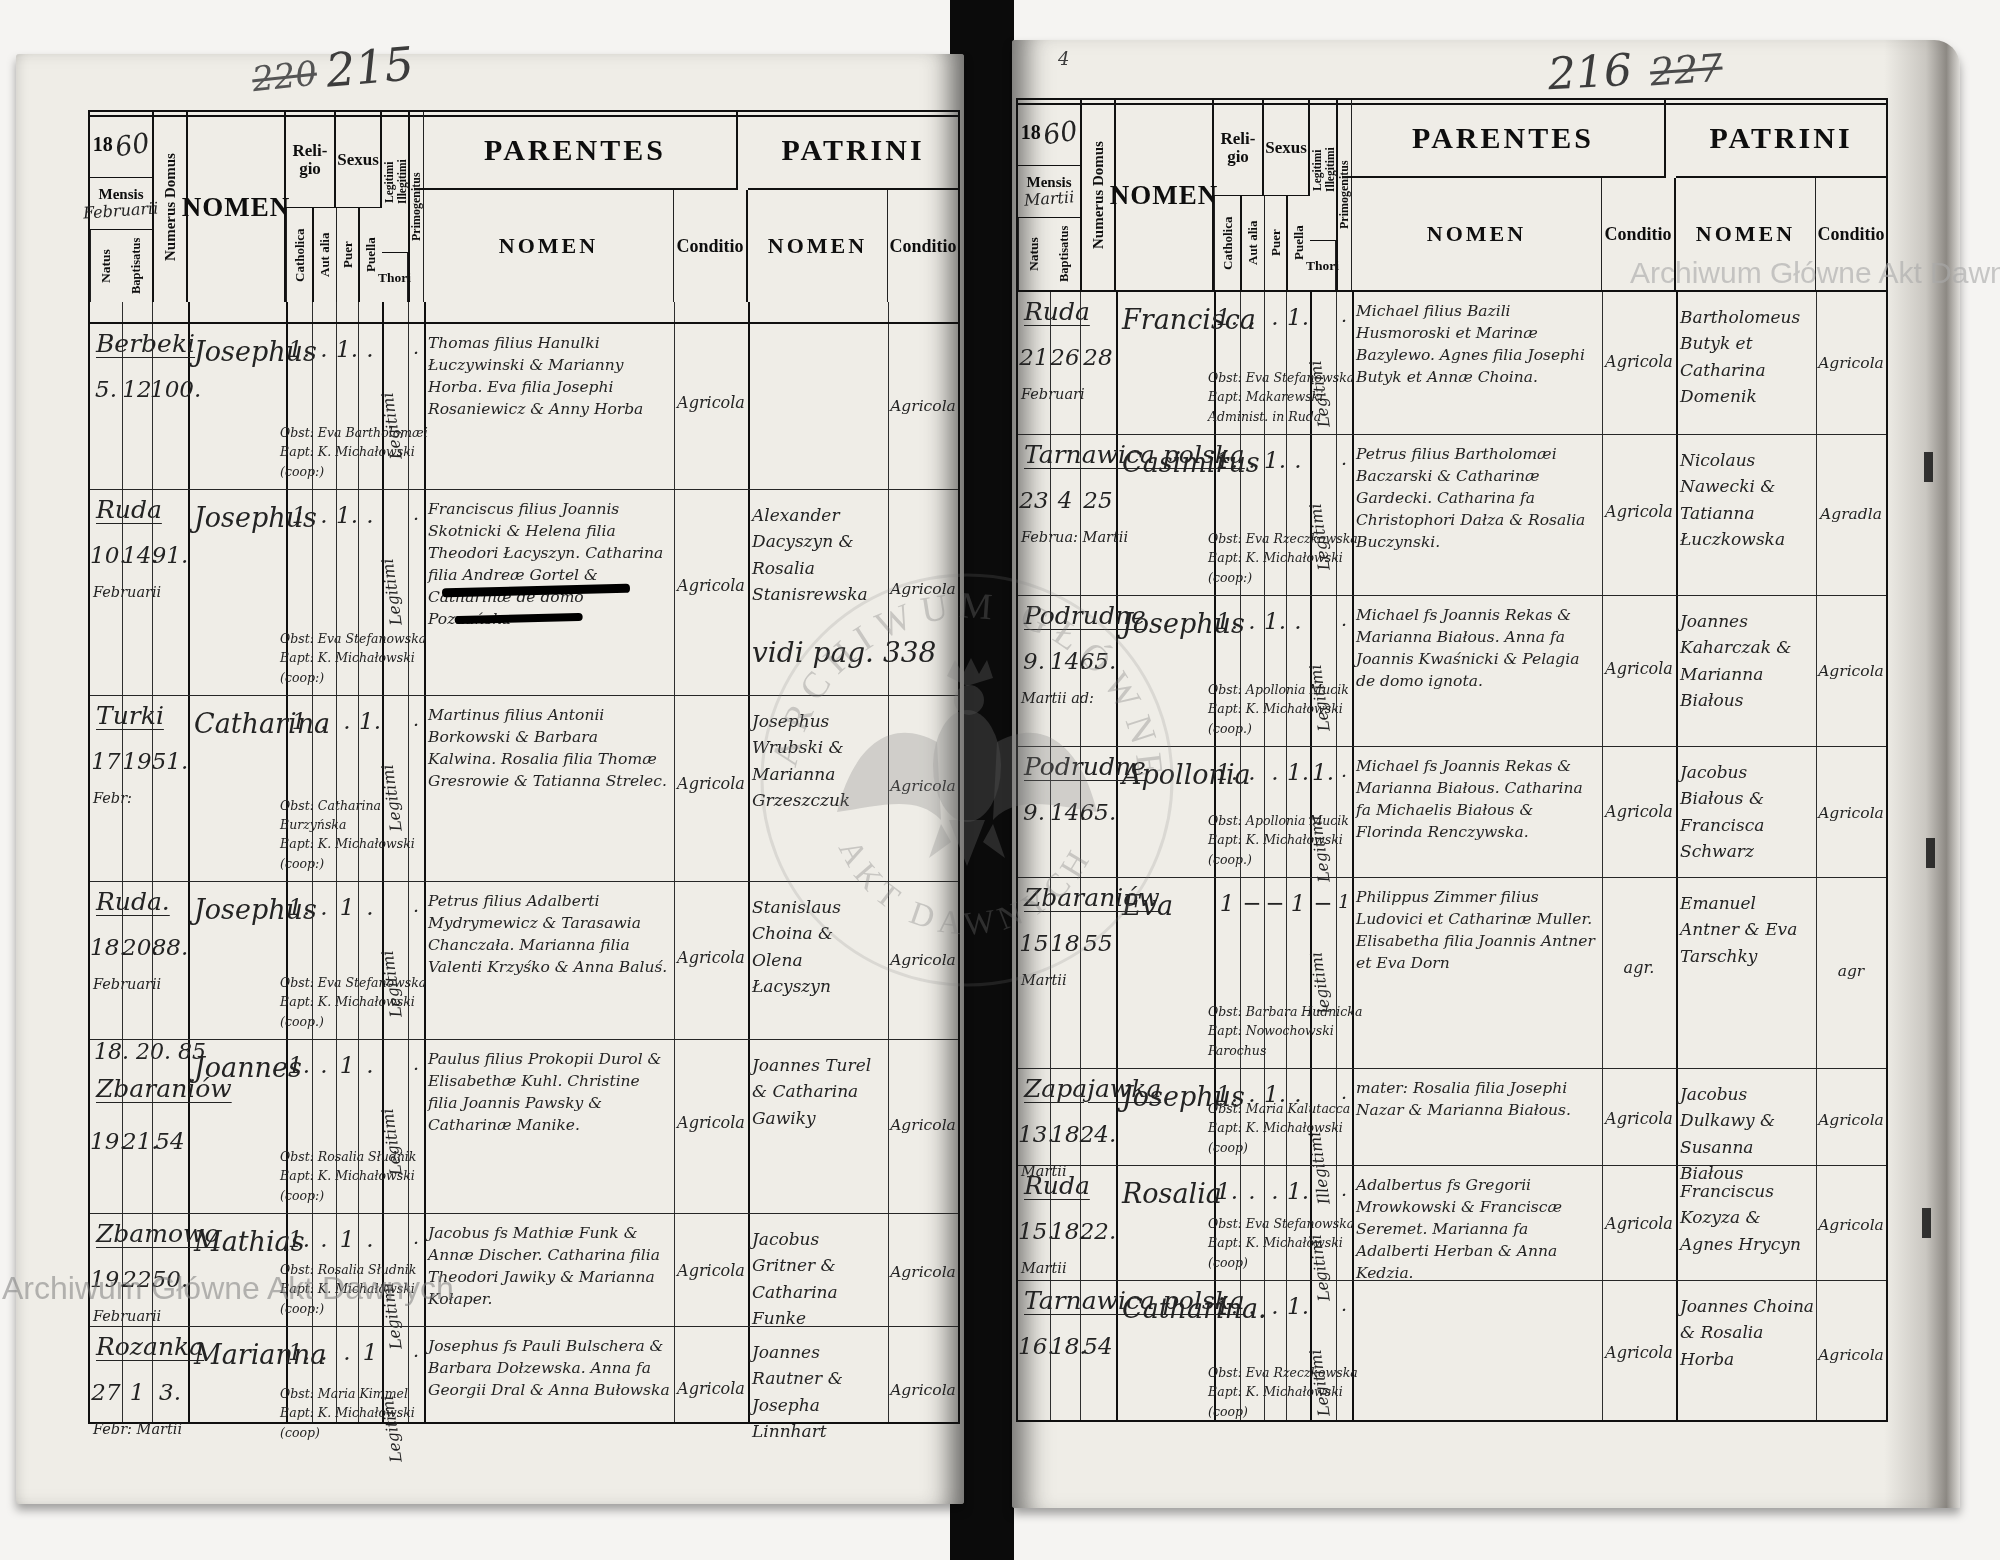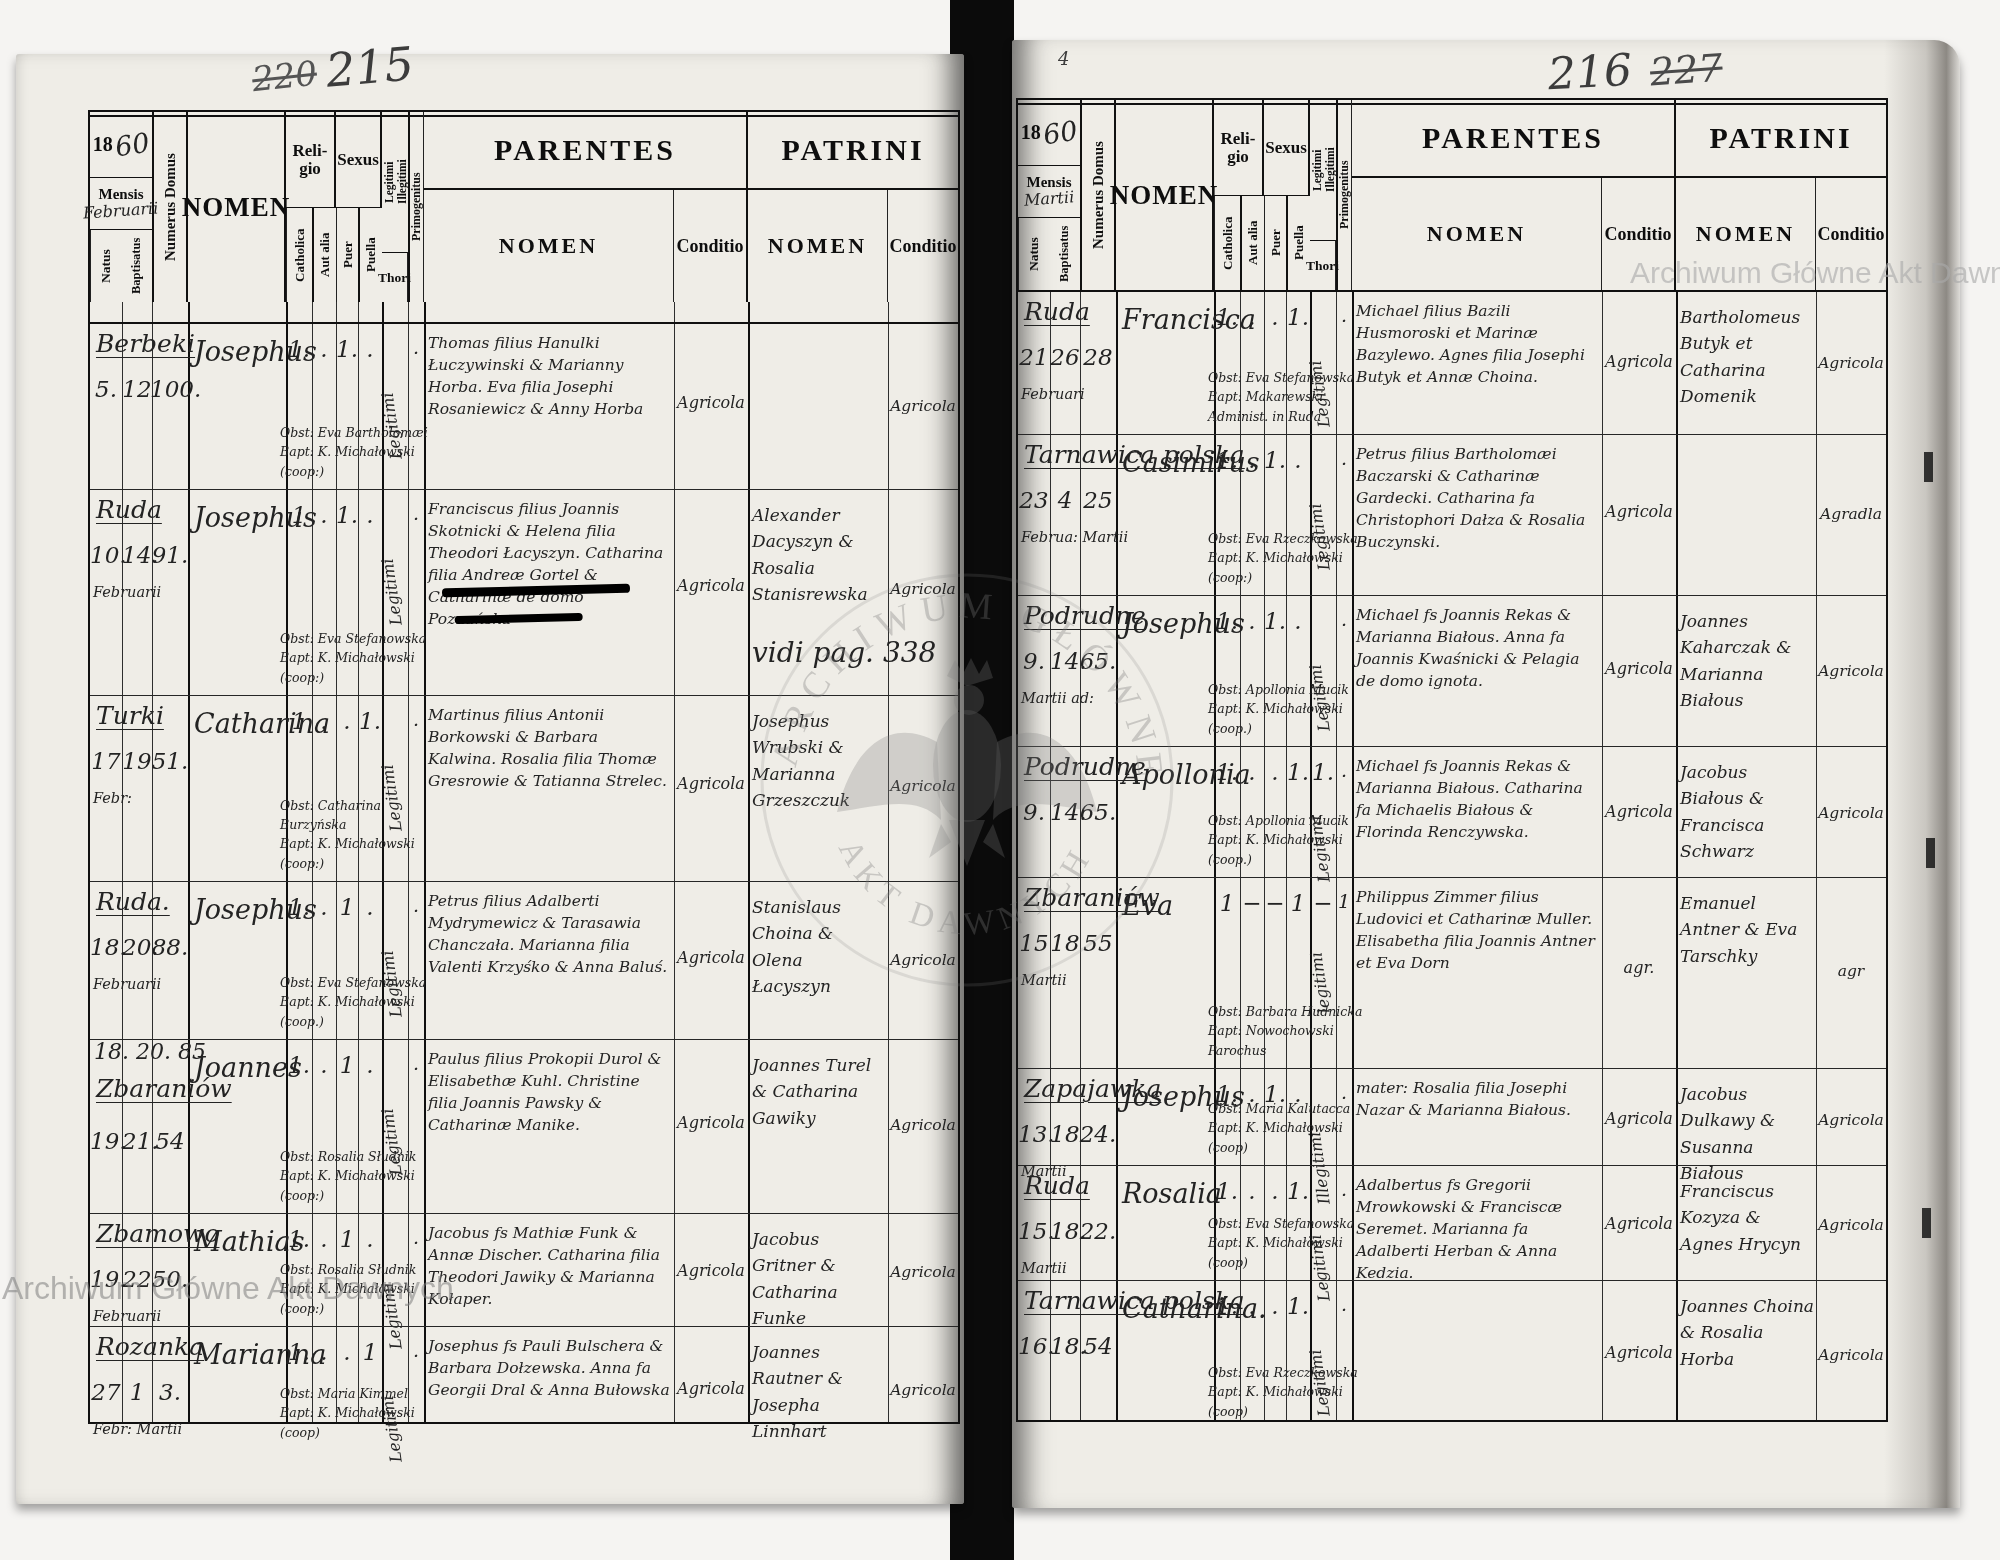--- a/index.html
+++ b/index.html
@@ -33,21 +33,21 @@
   .h-rel{left:196px;top:0;width:50px;height:96px;border-bottom:1.5px solid #111;border-right:2px solid #111;flex-direction:column;font-size:17px;line-height:1.05;}
   .h-cath{left:196px;top:96px;width:26px;height:94px;border-right:1px solid #222;font-size:13px;}
   .h-aut{left:222px;top:96px;width:24px;height:94px;border-right:2px solid #111;font-size:13px;}
   .h-sex{left:246px;top:0;width:46px;height:96px;border-bottom:1.5px solid #111;border-right:2px solid #111;font-size:17px;}
   .h-puer{left:246px;top:96px;width:22px;height:94px;border-right:1px solid #222;font-size:13px;}
   .h-puella{left:268px;top:96px;width:24px;height:94px;border-right:2px solid #111;font-size:13px;}
   .h-leg{left:292px;top:0;width:13px;height:140px;font-size:11.5px;}
   .h-illeg{left:305px;top:0;width:13px;height:140px;font-size:11.5px;}
   .h-thori{left:292px;top:140px;width:26px;height:50px;border-top:1.4px solid #111;border-right:1px solid #222;font-size:13.5px;}
   .h-primo{left:318px;top:0;width:16px;height:190px;border-left:1px solid #222;border-right:2px solid #111;font-size:12px;}
-  .h-par{left:334px;top:0;width:324px;height:78px;border-bottom:2px solid #111;border-right:2px solid #111;font-size:30px;letter-spacing:3px;}
+  .h-par{left:324px;top:0;width:324px;height:78px;border-bottom:2px solid #111;border-right:2px solid #111;font-size:30px;letter-spacing:3px;}
   .h-pnom{left:334px;top:78px;width:250px;height:112px;border-right:1px solid #222;font-size:22px;letter-spacing:3px;}
   .h-pcon{left:584px;top:78px;width:74px;height:112px;border-right:2px solid #111;font-size:18px;}
   .h-pat{left:658px;top:0;width:210px;height:78px;border-bottom:2px solid #111;font-size:30px;letter-spacing:3px;}
   .h-tnom{left:658px;top:78px;width:140px;height:112px;border-right:1px solid #222;font-size:22px;letter-spacing:3px;}
   .h-tcon{left:798px;top:78px;width:70px;height:112px;font-size:18px;}
   .hand{font-family:"DejaVu Serif",serif;font-style:italic;color:#232323;}
   .h-year .hand{font-size:27px;margin-left:2px;transform:rotate(-9deg);font-weight:400;}
   .h-mensis .hand{font-size:16px;font-weight:400;white-space:nowrap;transform:rotate(-4deg);}
   
   .rows{position:absolute;left:0;top:190px;width:868px;}
@@ -425,20 +425,21 @@
     <div class="cell mk thori hand"></div>
     <div class="cell mk primo hand">.</div>
     <div class="cell thori-rot hand">Legitimi</div>
     <div class="cell obst hand">
       <div>Obst: Eva Rzeczkowska</div>
       <div>Bapt: K. Michałowski (coop:)</div>
     </div>
     <div class="cell parentes hand">Petrus filius Bartholomæi Baczarski &amp; Catharinæ Gardecki. Catharina fa Christophori Dałza &amp; Rosalia Buczynski.</div>
 
     <div class="cell par-cond hand">Agricola</div>
+    <div class="cell patrini hand">Nicolaus Nawecki &amp; Tatianna Łuczkowska</div>
     <div class="cell pat-note hand"></div>
     <div class="cell pat-cond hand">Agradla</div>
   </div>
         <div class="row" style="height: 150px;">
     <div class="cell stub hand"></div>
     <div class="cell place hand">Podrudne</div>
     <div class="cell d-natus hand">9.</div>
     <div class="cell d-bapt hand">14.</div>
     <div class="cell d-domus hand">65.</div>
     <div class="cell d-month hand">Martii ad:</div>

